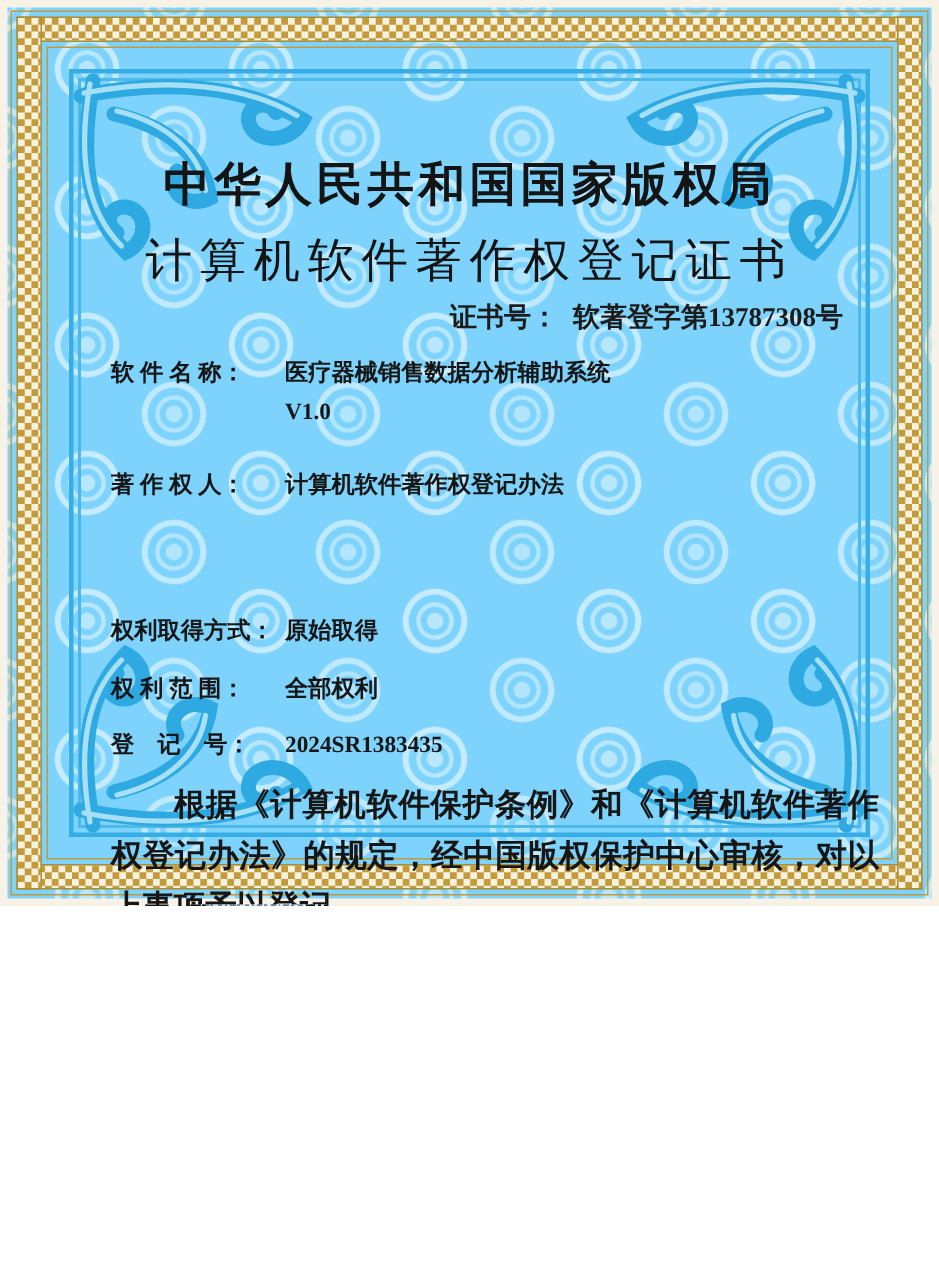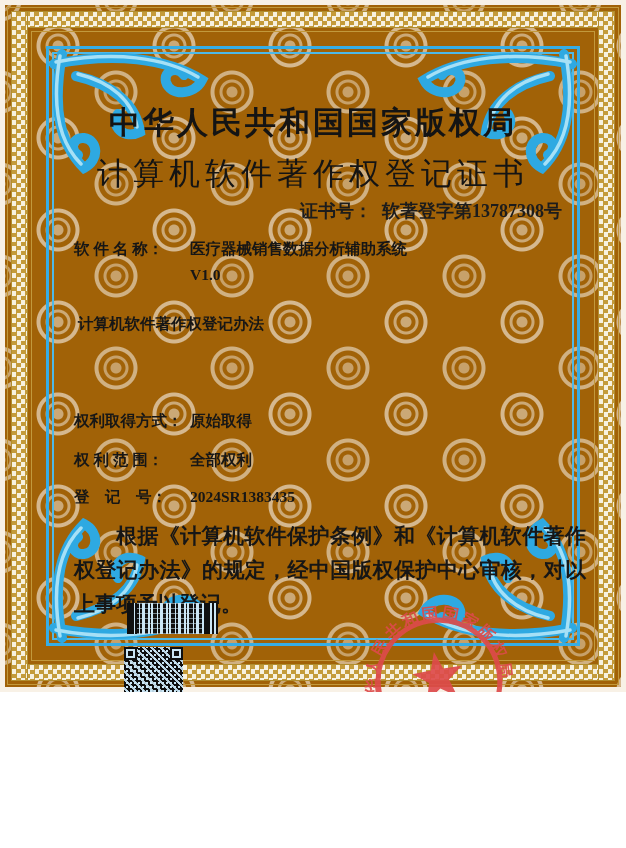--- a/index.html
+++ b/index.html
@@ -1,21 +1,21 @@
 <!DOCTYPE html>
 <html><head>
 <meta charset="utf-8">
 <style>
   * { margin:0; padding:0; box-sizing:border-box; }
   html,body { width:626px; height:848px; }
   body { font-family:"Liberation Serif","DejaVu Serif",serif; }
 
   .certificate {
-    position:relative; width:626px; height:692px; overflow:hidden;
-    background-color:#a16207;
+    position:relative; width:626px; height:604px; overflow:hidden;
+    background-color:#7dd3fc;
   }
   
   .watermarks {
     position:absolute; inset:0;
     background-image:
       radial-gradient(circle, rgba(255,255,255,0) 17px, rgba(255,255,255,.55) 18px, rgba(255,255,255,.55) 21px, rgba(255,255,255,0) 22px),
       radial-gradient(circle, rgba(255,255,255,.45) 5px, rgba(255,255,255,0) 6px, rgba(255,255,255,0) 9px, rgba(255,255,255,.45) 10px, rgba(255,255,255,.45) 12px, rgba(255,255,255,0) 13px),
       radial-gradient(circle, rgba(255,255,255,0) 17px, rgba(255,255,255,.5) 18px, rgba(255,255,255,.5) 21px, rgba(255,255,255,0) 22px),
       radial-gradient(circle, rgba(255,255,255,.4) 5px, rgba(255,255,255,0) 6px, rgba(255,255,255,0) 9px, rgba(255,255,255,.4) 10px, rgba(255,255,255,.4) 12px, rgba(255,255,255,0) 13px);
     background-size:116px 92px,116px 92px,116px 92px,116px 92px;
@@ -172,20 +172,21 @@
 
   <div class="fields">
     <div class="field-row">
       <span class="field-label">软 件 名 称：</span>
       <span class="field-value">
         <div>医疗器械销售数据分析辅助系统</div>
         <div>V1.0</div>
       </span>
     </div>
     <div class="field-row row-gap-s">
+      <span class="field-label">著 作 权 人：</span>
       <span class="field-value">计算机软件著作权登记办法</span>
     </div>
     <div class="field-row row-gap-xl">
       <span class="field-label">权利取得方式：</span>
       <span class="field-value">原始取得</span>
     </div>
     <div class="field-row row-gap-m">
       <span class="field-label">权 利 范 围：</span>
       <span class="field-value">全部权利</span>
     </div>

